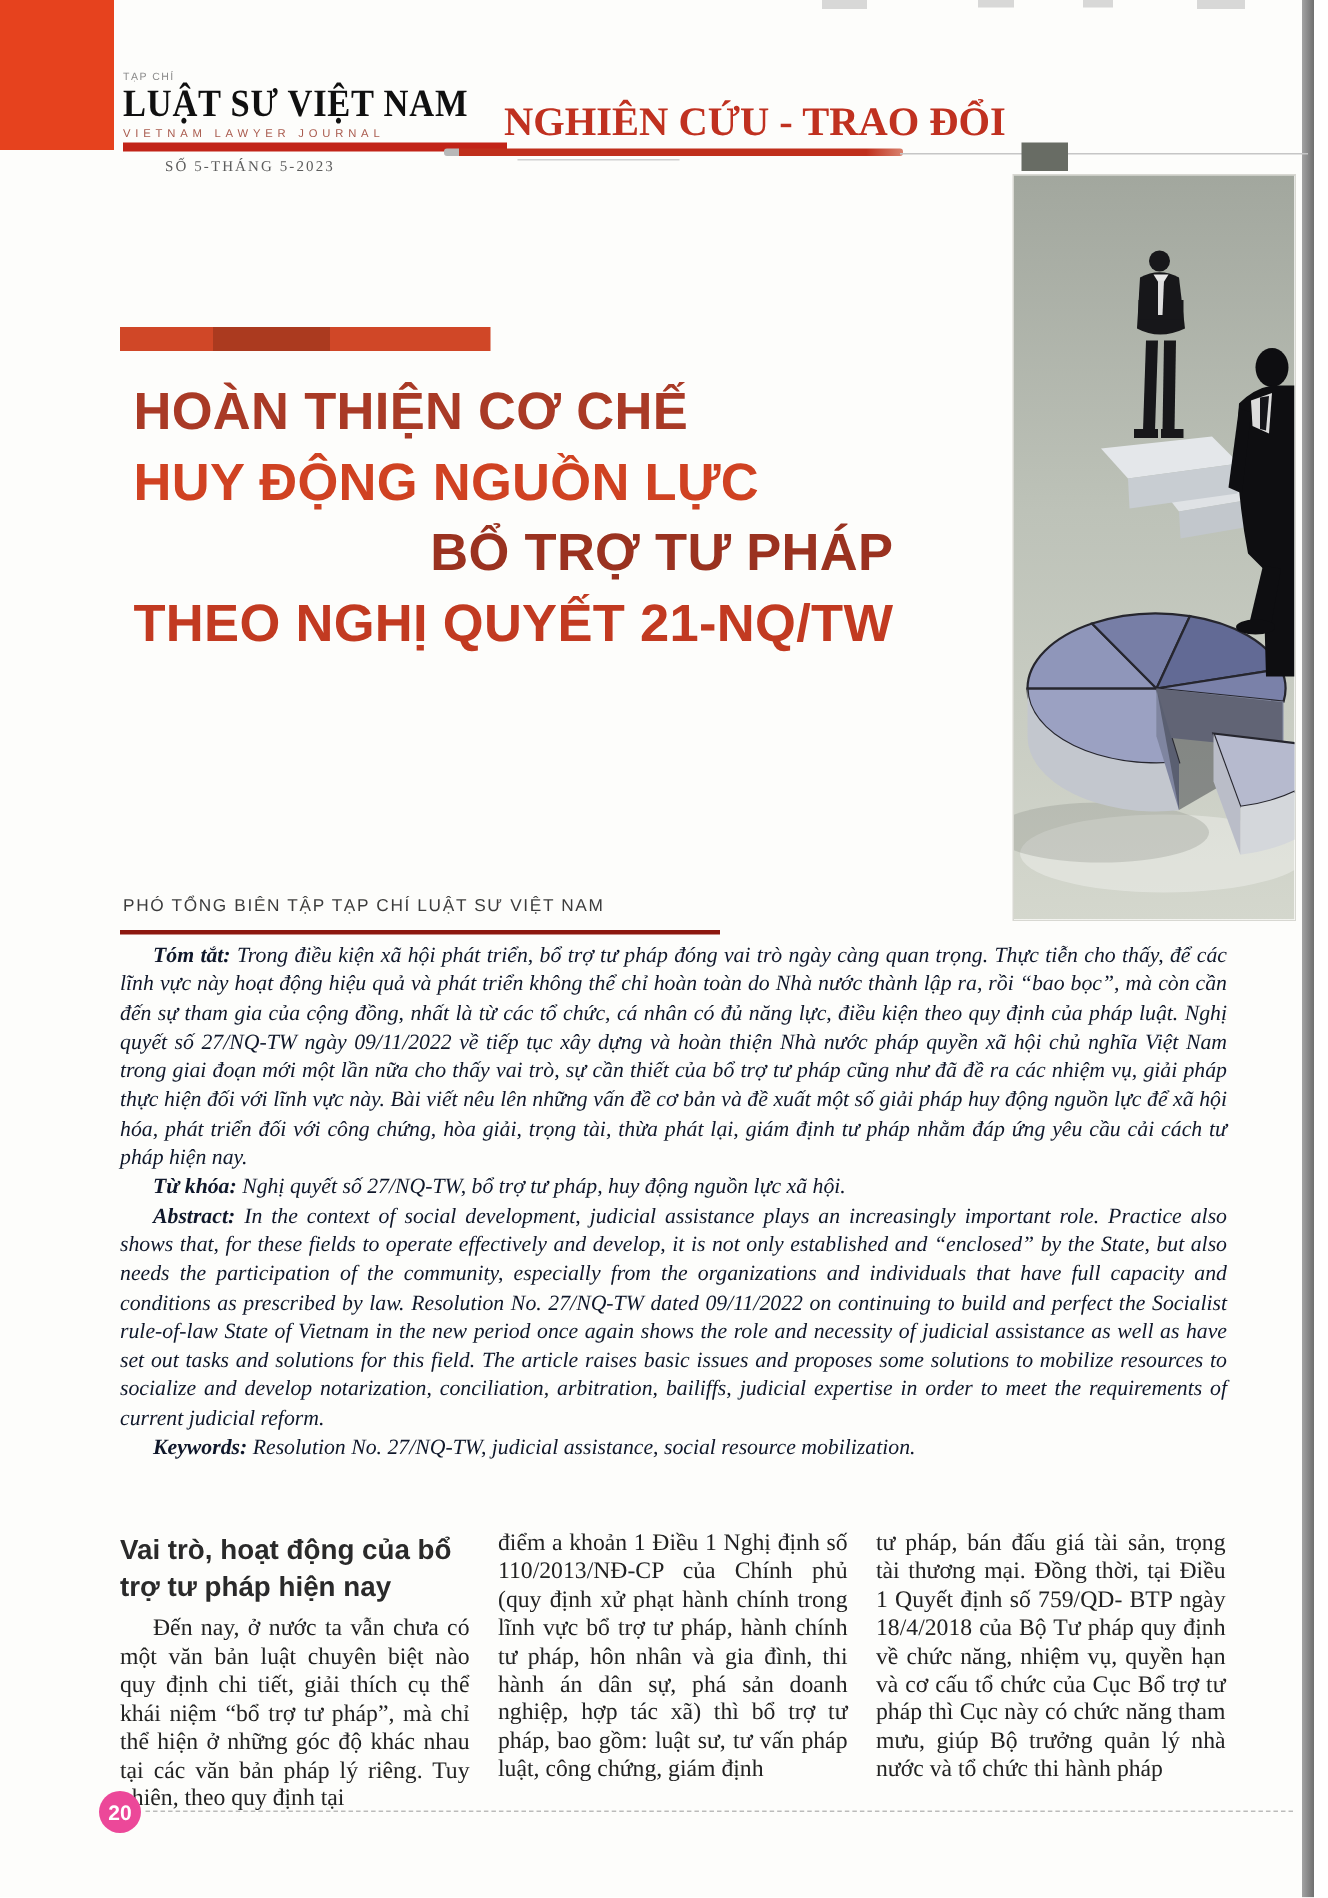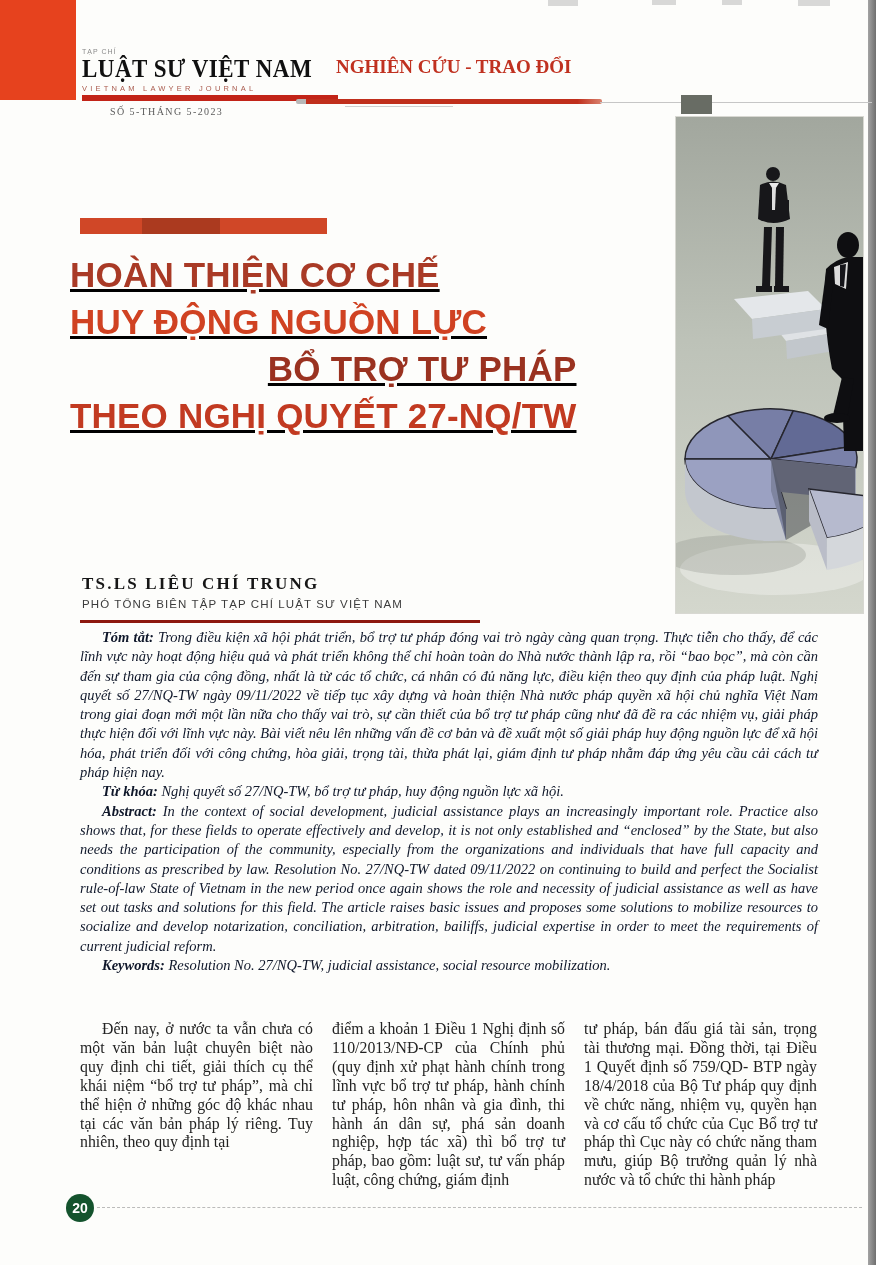--- a/index.html
+++ b/index.html
@@ -16,34 +16,34 @@
   .m-tiny{font:400 7px "Liberation Sans",sans-serif;color:#8a8a8a;letter-spacing:1px;}
   .m-title{font-family:"Liberation Serif",serif;font-weight:700;font-size:23px;color:#101010;
            letter-spacing:.5px;transform:scaleY(1.12);transform-origin:left top;white-space:nowrap;}
   .m-sub{font:400 7.5px "Liberation Sans",sans-serif;color:#a95a4d;letter-spacing:3.2px;margin-top:3px;white-space:nowrap;}
   .m-bar{width:256px;height:6px;background:#c22418;margin-top:2px;}
   .m-issue{margin-left:28px;margin-top:5px;font:400 10px "Liberation Serif",serif;
            color:#5c5c5c;letter-spacing:1.4px;}
   .m-lines{position:absolute;left:345px;top:100px;width:108px;height:5px;
            border-top:1px solid #c2c2c2;border-bottom:1px solid #cfcfcf;}
   
-  .section-title{position:absolute;left:336px;top:56px;font-family:"Liberation Serif",serif;
-                 font-weight:700;font-size:19px;color:#c03120;white-space:nowrap;}
+  .section-title{position:absolute;left:336px;top:66px;font-family:"Liberation Serif",serif;
+                 font-weight:700;font-size:27px;color:#c03120;white-space:nowrap;}
   .section-underline{position:absolute;left:296px;top:99px;width:306px;height:5px;
                      background:linear-gradient(to right,#b8b8b8 0 10px,#c02f1c 10px 92%,#d9836f);border-radius:2px;}
   .section-underline-thin{position:absolute;left:600px;top:102px;width:272px;height:1px;background:#c6c6c6;}
   .photo-tab{position:absolute;left:681px;top:95px;width:31px;height:19px;background:#686c64;}
   
   .photo{position:absolute;left:676px;top:117px;width:187px;height:496px;box-shadow:0 0 0 1px #d8d8d2;}
   
   .headline-bar{position:absolute;left:80px;top:218px;width:247px;height:16px;background:#d04727;}
   .headline-bar::after{content:"";position:absolute;left:62px;top:0;width:78px;height:100%;
                        background:rgba(92,30,14,.32);}
-  .headline{position:absolute;left:70px;top:251px;font-family:"Liberation Sans",sans-serif;
-            font-weight:700;font-size:35px;line-height:47px;letter-spacing:.2px;white-space:nowrap;text-decoration:underline;}
+  .headline{position:absolute;left:89px;top:251px;font-family:"Liberation Sans",sans-serif;
+            font-weight:700;font-size:35px;line-height:47px;letter-spacing:.2px;white-space:nowrap;}
   .hl-1{color:#a93a26;} .hl-2{color:#d04222;} .hl-3{color:#c43a20;}
   .hl-4{color:#9a3220;text-align:right;} .hl-5{color:#c23a21;}
   
   .author-name{position:absolute;left:82px;top:574px;font-family:"Liberation Serif",serif;
                font-weight:700;font-size:17px;letter-spacing:2.2px;color:#161616;white-space:nowrap;}
   .author-title{position:absolute;left:82px;top:598px;font-family:Liberation Sans, sans-serif;
                 font-size:11.5px;letter-spacing:1.1px;color:#3c3c3c;white-space:nowrap;}
   .author-rule{position:absolute;left:80px;top:620px;width:400px;height:3px;background:#8d180f;}
   
   .abstract-block{position:absolute;left:80px;top:628px;width:738px;font-family:"Liberation Serif",serif;
@@ -54,21 +54,21 @@
   .columns{position:absolute;left:80px;top:1020px;width:738px;display:flex;gap:19px;
            font-family:"Liberation Serif",serif;font-size:15.8px;line-height:18.9px;
            color:#222;text-align:justify;}
   .col{width:233px;}
   .col-heading{font-family:"Liberation Sans",sans-serif;font-weight:700;font-size:18.5px;
                line-height:25px;color:#2a2a2a;margin-bottom:7px;text-align:left;}
   .indent{text-indent:22px;}
   .col p{margin:0;}
   
   .footer-circle{position:absolute;left:66px;top:1194px;width:28px;height:28px;border-radius:50%;
-                 background:#14532d;color:#fff;font:700 14px "Liberation Sans",sans-serif;
+                 background:#ec4899;color:#fff;font:700 14px "Liberation Sans",sans-serif;
                  display:flex;align-items:center;justify-content:center;}
   .footer-line{position:absolute;left:97px;top:1207px;width:765px;height:0;
                border-top:1px dashed #ababab;opacity:.8;}
 </style>
 </head>
 <body>
 
 <div class="page">
 
   <div class="edge-strip"></div>
@@ -152,36 +152,36 @@
       <polygon points="158,150 172,145 170,172 159,167" fill="#dcdcdc"></polygon>
       <polygon points="164,148 170,147 168,170 164,169" fill="#15151a"></polygon>
     </svg>
   </div>
 
   <div class="headline-bar"></div>
   <div class="headline">
     <div class="hl-1">HOÀN THIỆN CƠ CHẾ</div>
     <div class="hl-2">HUY ĐỘNG NGUỒN LỰC</div>
     <div class="hl-4">BỔ TRỢ TƯ PHÁP</div>
-    <div class="hl-5">THEO NGHỊ QUYẾT 27-NQ/TW</div>
+    <div class="hl-5">THEO NGHỊ QUYẾT 21-NQ/TW</div>
   </div>
 
-  <div class="author-name">TS.LS LIÊU CHÍ TRUNG</div>
   <div class="author-title">PHÓ TỔNG BIÊN TẬP TẠP CHÍ LUẬT SƯ VIỆT NAM</div>
   <div class="author-rule"></div>
 
   <div class="abstract-block">
     <p><span class="lbl">Tóm tắt:</span> <span>Trong điều kiện xã hội phát triển, bổ trợ tư pháp đóng vai trò ngày càng quan trọng. Thực tiễn cho thấy, để các lĩnh vực này hoạt động hiệu quả và phát triển không thể chỉ hoàn toàn do Nhà nước thành lập ra, rồi “bao bọc”, mà còn cần đến sự tham gia của cộng đồng, nhất là từ các tổ chức, cá nhân có đủ năng lực, điều kiện theo quy định của pháp luật. Nghị quyết số 27/NQ-TW ngày 09/11/2022 về tiếp tục xây dựng và hoàn thiện Nhà nước pháp quyền xã hội chủ nghĩa Việt Nam trong giai đoạn mới một lần nữa cho thấy vai trò, sự cần thiết của bổ trợ tư pháp cũng như đã đề ra các nhiệm vụ, giải pháp thực hiện đối với lĩnh vực này. Bài viết nêu lên những vấn đề cơ bản và đề xuất một số giải pháp huy động nguồn lực để xã hội hóa, phát triển đối với công chứng, hòa giải, trọng tài, thừa phát lại, giám định tư pháp nhằm đáp ứng yêu cầu cải cách tư pháp hiện nay.</span></p>
     <p><span class="lbl">Từ khóa:</span> <span>Nghị quyết số 27/NQ-TW, bổ trợ tư pháp, huy động nguồn lực xã hội.</span></p>
     <p><span class="lbl">Abstract:</span> <span>In the context of social development, judicial assistance plays an increasingly important role. Practice also shows that, for these fields to operate effectively and develop, it is not only established and “enclosed” by the State, but also needs the participation of the community, especially from the organizations and individuals that have full capacity and conditions as prescribed by law. Resolution No. 27/NQ-TW dated 09/11/2022 on continuing to build and perfect the Socialist rule-of-law State of Vietnam in the new period once again shows the role and necessity of judicial assistance as well as have set out tasks and solutions for this field. The article raises basic issues and proposes some solutions to mobilize resources to socialize and develop notarization, conciliation, arbitration, bailiffs, judicial expertise in order to meet the requirements of current judicial reform.</span></p>
     <p><span class="lbl">Keywords:</span> <span>Resolution No. 27/NQ-TW, judicial assistance, social resource mobilization.</span></p>
   </div>
 
   <div class="columns">
     <div class="col">
+      <div class="col-heading">Vai trò, hoạt động của bổ trợ tư pháp hiện nay</div>
       <p class="indent">Đến nay, ở nước ta vẫn chưa có một văn bản luật chuyên biệt nào quy định chi tiết, giải thích cụ thể khái niệm “bổ trợ tư pháp”, mà chỉ thể hiện ở những góc độ khác nhau tại các văn bản pháp lý riêng. Tuy nhiên, theo quy định tại</p>
     </div>
     <div class="col">
       <p>điểm a khoản 1 Điều 1 Nghị định số 110/2013/NĐ-CP của Chính phủ (quy định xử phạt hành chính trong lĩnh vực bổ trợ tư pháp, hành chính tư pháp, hôn nhân và gia đình, thi hành án dân sự, phá sản doanh nghiệp, hợp tác xã) thì bổ trợ tư pháp, bao gồm: luật sư, tư vấn pháp luật, công chứng, giám định</p>
     </div>
     <div class="col">
       <p>tư pháp, bán đấu giá tài sản, trọng tài thương mại. Đồng thời, tại Điều 1 Quyết định số 759/QD- BTP ngày 18/4/2018 của Bộ Tư pháp quy định về chức năng, nhiệm vụ, quyền hạn và cơ cấu tổ chức của Cục Bổ trợ tư pháp thì Cục này có chức năng tham mưu, giúp Bộ trưởng quản lý nhà nước và tổ chức thi hành pháp</p>
     </div>
   </div>
 

